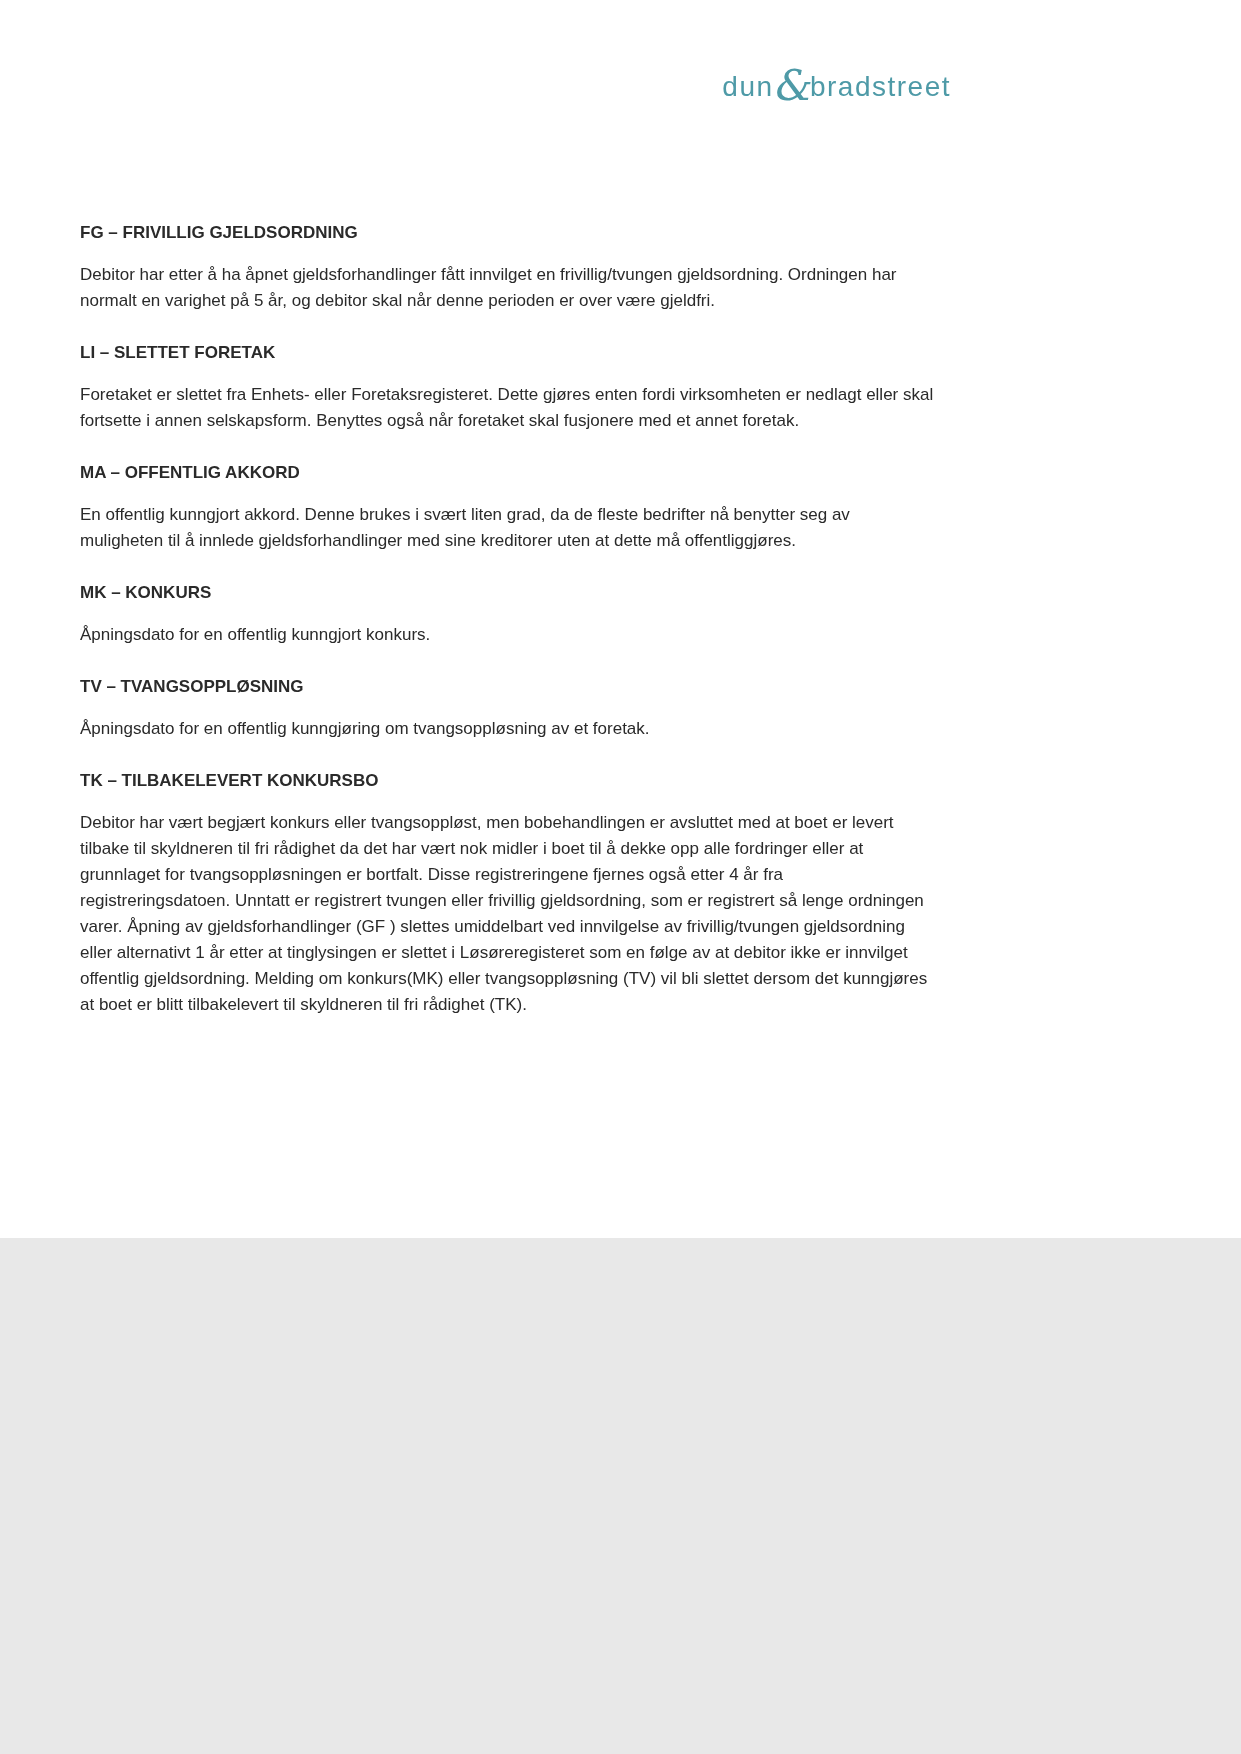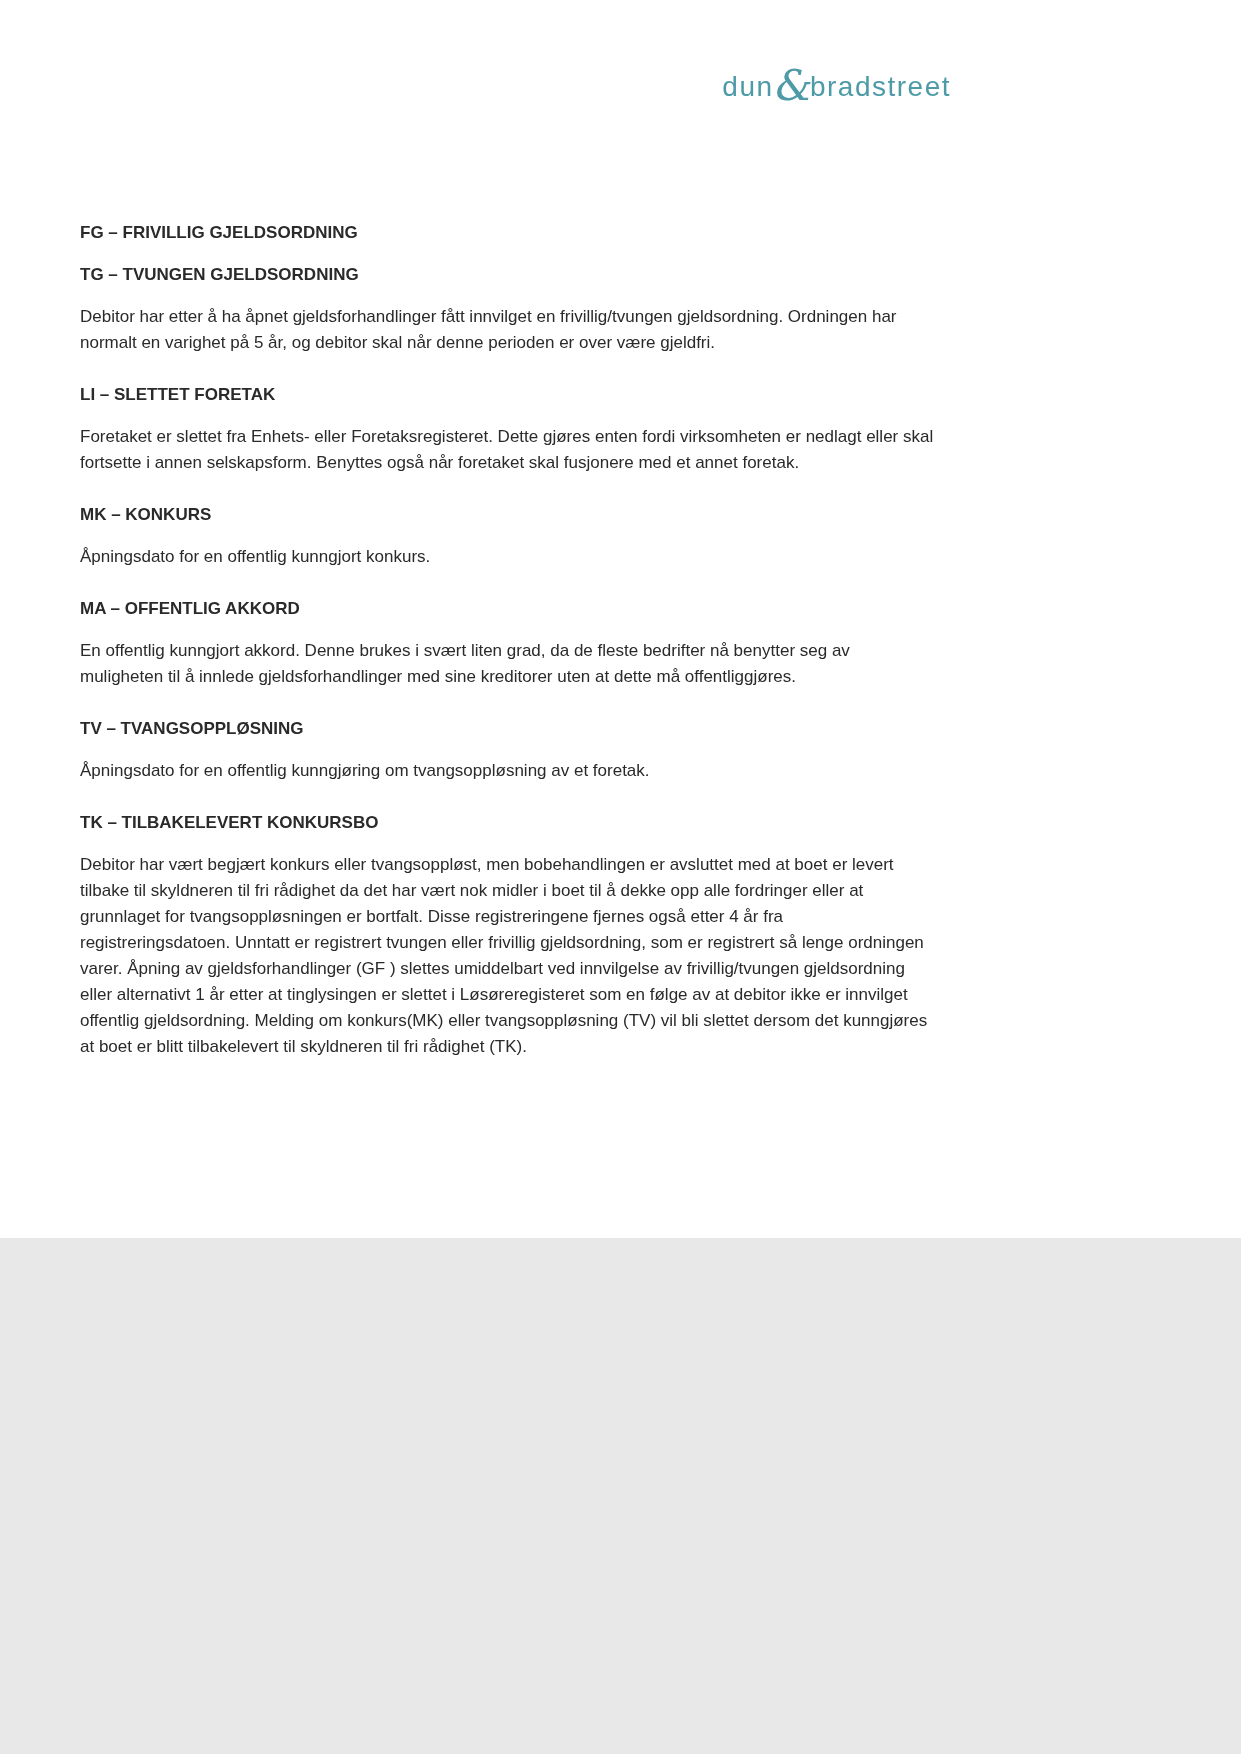--- a/index.html
+++ b/index.html
@@ -81,37 +81,36 @@
 <div class="page">
 
   <div class="logo">
     <span>dun</span><span class="amp">&amp;</span><span>bradstreet</span>
   </div>
 
   <div class="content">
 
     <div class="section">
       <h2>FG – FRIVILLIG GJELDSORDNING</h2>
-      <h2>TG – TVUNGEN GJELDSORDNING</h2>
       <p>Debitor har etter å ha åpnet gjeldsforhandlinger fått innvilget en frivillig/tvungen gjeldsordning. Ordningen har normalt en varighet på 5 år, og debitor skal når denne perioden er over være gjeldfri.</p>
     </div>
 
     <div class="section">
       <h2>LI – SLETTET FORETAK</h2>
       <p>Foretaket er slettet fra Enhets- eller Foretaksregisteret. Dette gjøres enten fordi virksomheten er nedlagt eller skal fortsette i annen selskapsform. Benyttes også når foretaket skal fusjonere med et annet foretak.</p>
     </div>
 
     <div class="section">
-      <h2>MK – KONKURS</h2>
-      <p>Åpningsdato for en offentlig kunngjort konkurs.</p>
+      <h2>MA – OFFENTLIG AKKORD</h2>
+      <p>En offentlig kunngjort akkord. Denne brukes i svært liten grad, da de fleste bedrifter nå benytter seg av muligheten til å innlede gjeldsforhandlinger med sine kreditorer uten at dette må offentliggjøres.</p>
     </div>
 
     <div class="section">
-      <h2>MA – OFFENTLIG AKKORD</h2>
-      <p>En offentlig kunngjort akkord. Denne brukes i svært liten grad, da de fleste bedrifter nå benytter seg av muligheten til å innlede gjeldsforhandlinger med sine kreditorer uten at dette må offentliggjøres.</p>
+      <h2>MK – KONKURS</h2>
+      <p>Åpningsdato for en offentlig kunngjort konkurs.</p>
     </div>
 
     <div class="section">
       <h2>TV – TVANGSOPPLØSNING</h2>
       <p>Åpningsdato for en offentlig kunngjøring om tvangsoppløsning av et foretak.</p>
     </div>
 
     <div class="section">
       <h2>TK – TILBAKELEVERT KONKURSBO</h2>
       <p>Debitor har vært begjært konkurs eller tvangsoppløst, men bobehandlingen er avsluttet med at boet er levert tilbake til skyldneren til fri rådighet da det har vært nok midler i boet til å dekke opp alle fordringer eller at grunnlaget for tvangsoppløsningen er bortfalt. Disse registreringene fjernes også etter 4 år fra registreringsdatoen. Unntatt er registrert tvungen eller frivillig gjeldsordning, som er registrert så lenge ordningen varer. Åpning av gjeldsforhandlinger (GF ) slettes umiddelbart ved innvilgelse av frivillig/tvungen gjeldsordning eller alternativt 1 år etter at tinglysingen er slettet i Løsøreregisteret som en følge av at debitor ikke er innvilget offentlig gjeldsordning. Melding om konkurs(MK) eller tvangsoppløsning (TV) vil bli slettet dersom det kunngjøres at boet er blitt tilbakelevert til skyldneren til fri rådighet (TK).</p>

